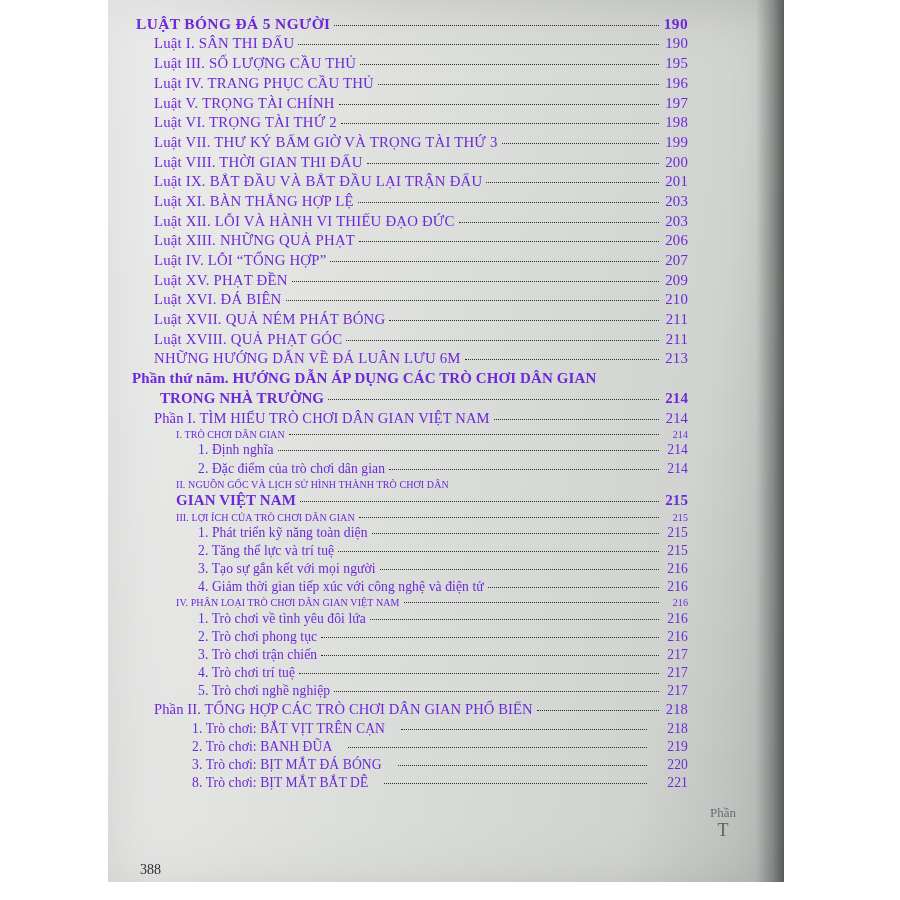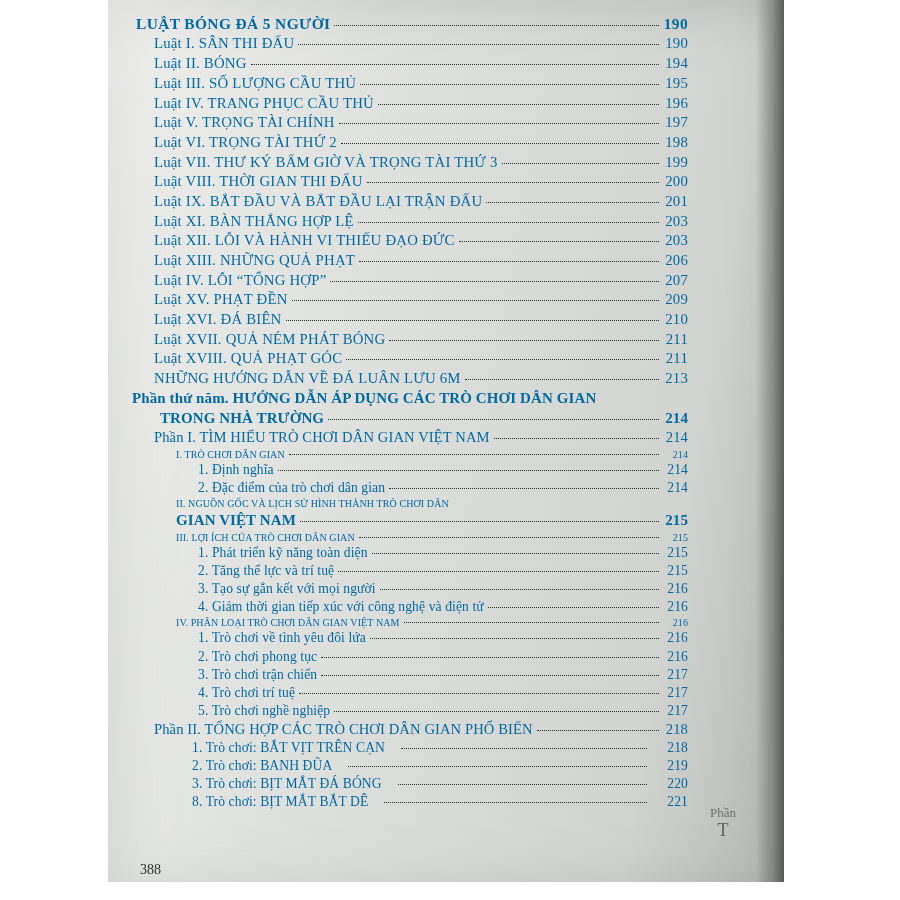--- a/index.html
+++ b/index.html
@@ -41,21 +41,21 @@
     top: 0;
     width: 28px;
     height: 100%;
     background: linear-gradient(90deg, rgba(120,123,121,0.0) 0%, rgba(96,99,97,0.55) 60%, rgba(60,62,60,0.75) 100%);
   }
   #content {
     position: absolute;
     left: 0; top: 0; right: 0; bottom: 0;
     padding: 14px 96px 0 24px;
     box-sizing: border-box;
-    color: #0369a1;
+    color: #6d28d9;
   }
 
   .toc-line {
     display: flex;
     align-items: baseline;
     font-size: 14.6px;
     line-height: 1.33;
     white-space: nowrap;
     letter-spacing: 0.1px;
   }
@@ -136,25 +136,20 @@
 
     <div class="toc-line lvl-h">
           <span class="txt">LUẬT BÓNG ĐÁ 5 NGƯỜI</span>
           <span class="dots"></span>
           <span class="pg">190</span>
         </div>
         <div class="toc-line lvl-1">
           <span class="txt">Luật I. SÂN THI ĐẤU</span>
           <span class="dots"></span>
           <span class="pg">190</span>
-        </div>
-        <div class="toc-line lvl-1">
-          <span class="txt">Luật II. BÓNG</span>
-          <span class="dots"></span>
-          <span class="pg">194</span>
         </div>
         <div class="toc-line lvl-1">
           <span class="txt">Luật III. SỐ LƯỢNG CẦU THỦ</span>
           <span class="dots"></span>
           <span class="pg">195</span>
         </div>
         <div class="toc-line lvl-1">
           <span class="txt">Luật IV. TRANG PHỤC CẦU THỦ</span>
           <span class="dots"></span>
           <span class="pg">196</span>

